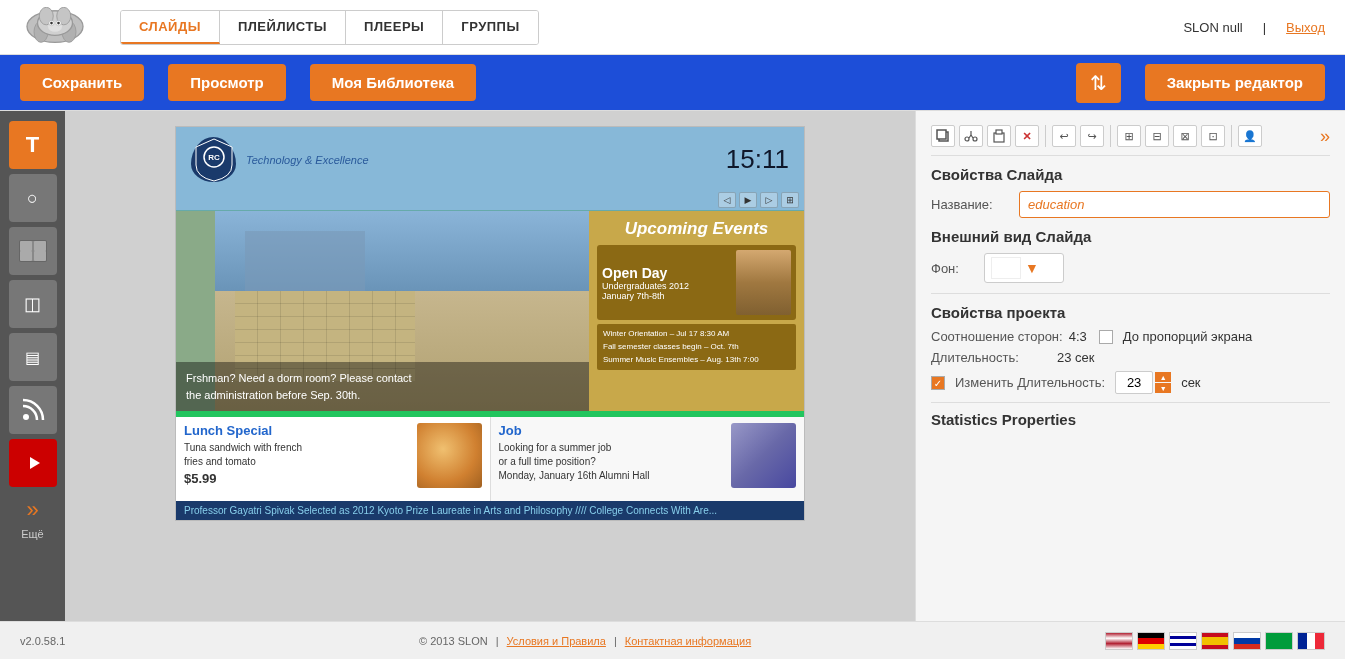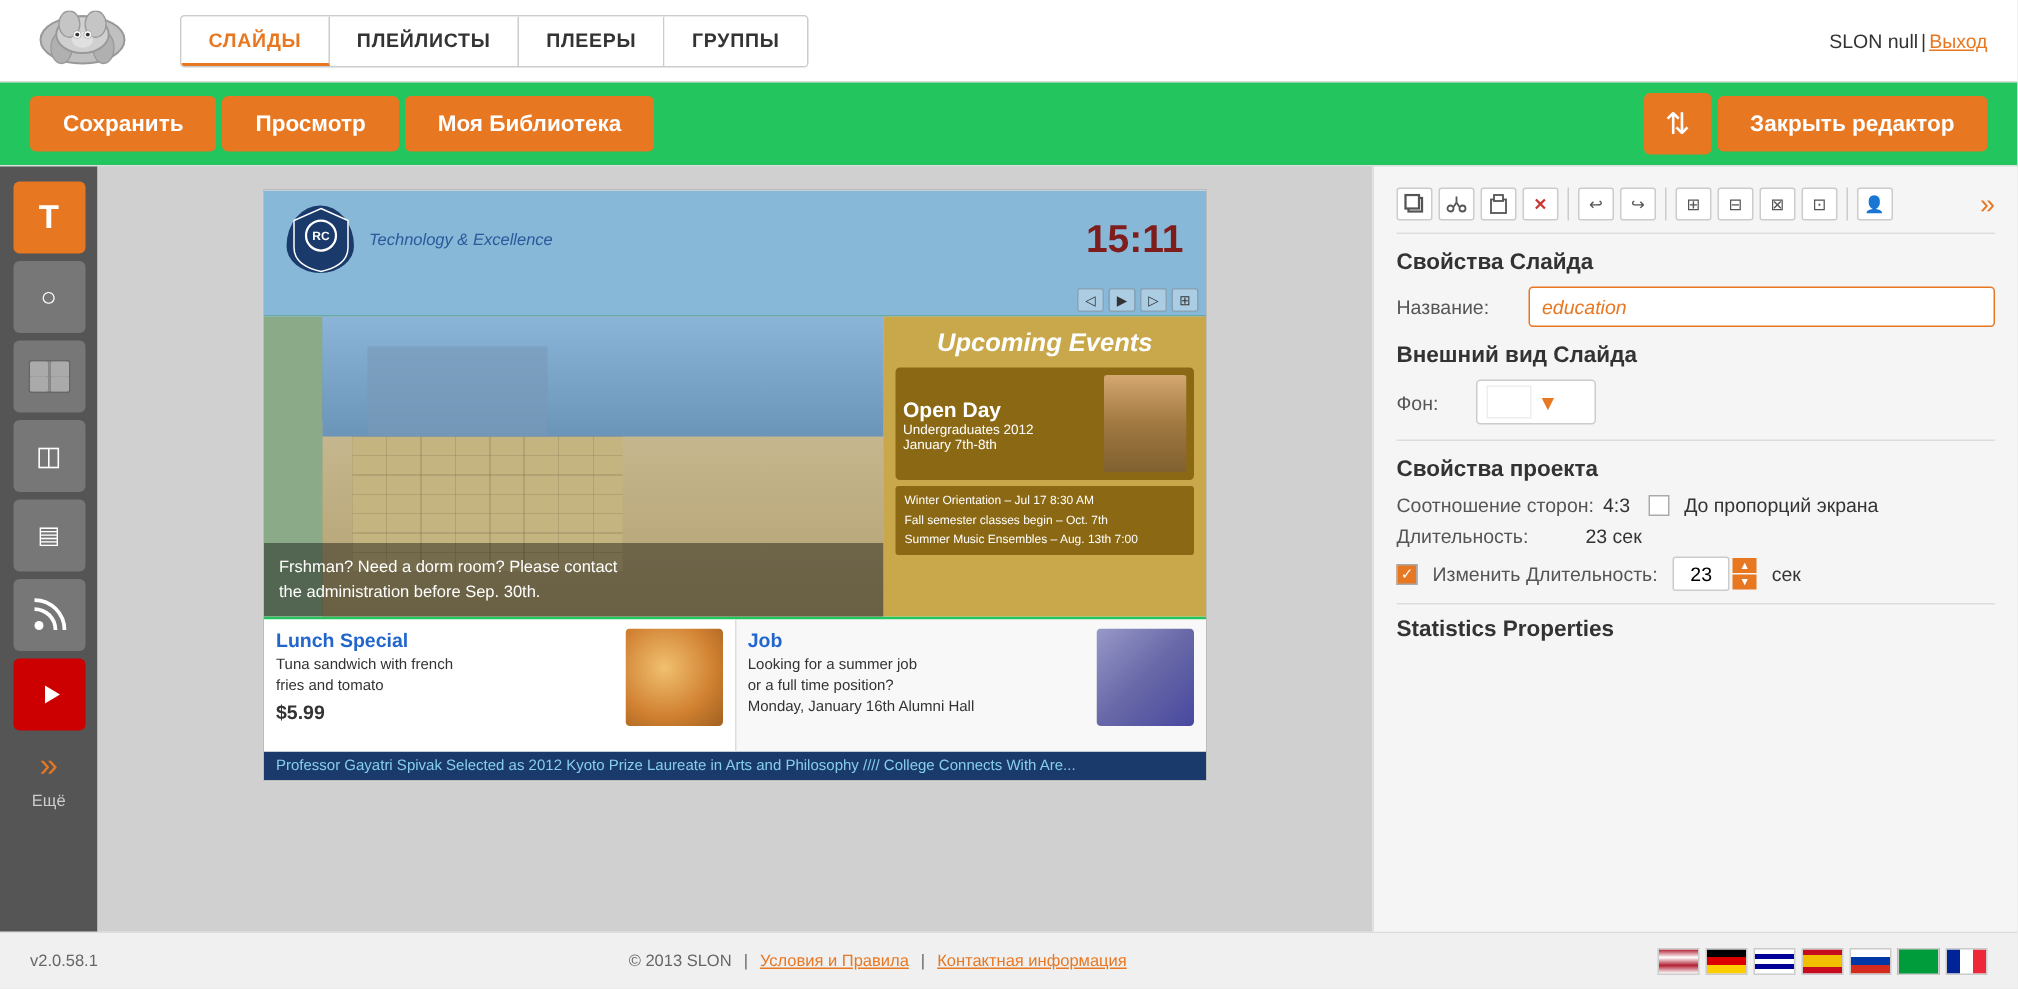--- a/index.html
+++ b/index.html
@@ -40,34 +40,34 @@
       border-right: 1px solid #ccc;
       text-transform: uppercase;
       letter-spacing: 0.5px;
     }
     .nav-tab:last-child { border-right: none; }
     .nav-tab.active { color: #e87722; border-bottom: 2px solid #e87722; }
     .header-right {
       margin-left: auto;
       display: flex;
       align-items: center;
-      gap: 2px;
+      gap: 20px;
       font-size: 13px;
     }
     .header-user { color: #333; }
     .header-logout { color: #e87722; text-decoration: underline; cursor: pointer; }
 
     
     .toolbar {
-      background: #22c55e;
+      background: #1d4ed8;
       border-bottom: 1px solid #ddd;
       display: flex;
       align-items: center;
       padding: 10px 20px;
-      gap: 4px;
+      gap: 24px;
       height: 56px;
     }
     .btn-orange {
       background: #e87722;
       color: #fff;
       border: none;
       border-radius: 4px;
       padding: 10px 22px;
       font-size: 15px;
       font-weight: bold;
@@ -171,22 +171,22 @@
       color: #1a3a6b;
       letter-spacing: 1px;
     }
     .college-sub {
       font-size: 11px;
       color: #2a5a9b;
       font-style: italic;
     }
     .slide-time {
       font-size: 26px;
-      font-weight: bold;
-      color: #7f1d1d;
+      font-weight: normal;
+      color: #0f172a;
     }
 
     
     .slide-toolbar {
       background: #87b8d8;
       display: flex;
       justify-content: flex-end;
       padding: 2px 5px;
       gap: 3px;
       border-bottom: 1px solid #6aa;
@@ -277,21 +277,21 @@
       padding: 4px 6px;
       color: #fff;
       font-size: 8px;
       line-height: 1.6;
     }
 
     
     .slide-bottom {
       display: flex;
       height: 90px;
-      border-top: 2px solid #22c55e;
+      border-top: 6px solid #22c55e;
     }
     .lunch-section {
       flex: 1;
       background: #fff;
       padding: 6px 8px;
       display: flex;
       gap: 6px;
     }
     .lunch-text { flex: 1; }
     .lunch-title { color: #2266cc; font-size: 13px; font-weight: bold; margin-bottom: 3px; }

